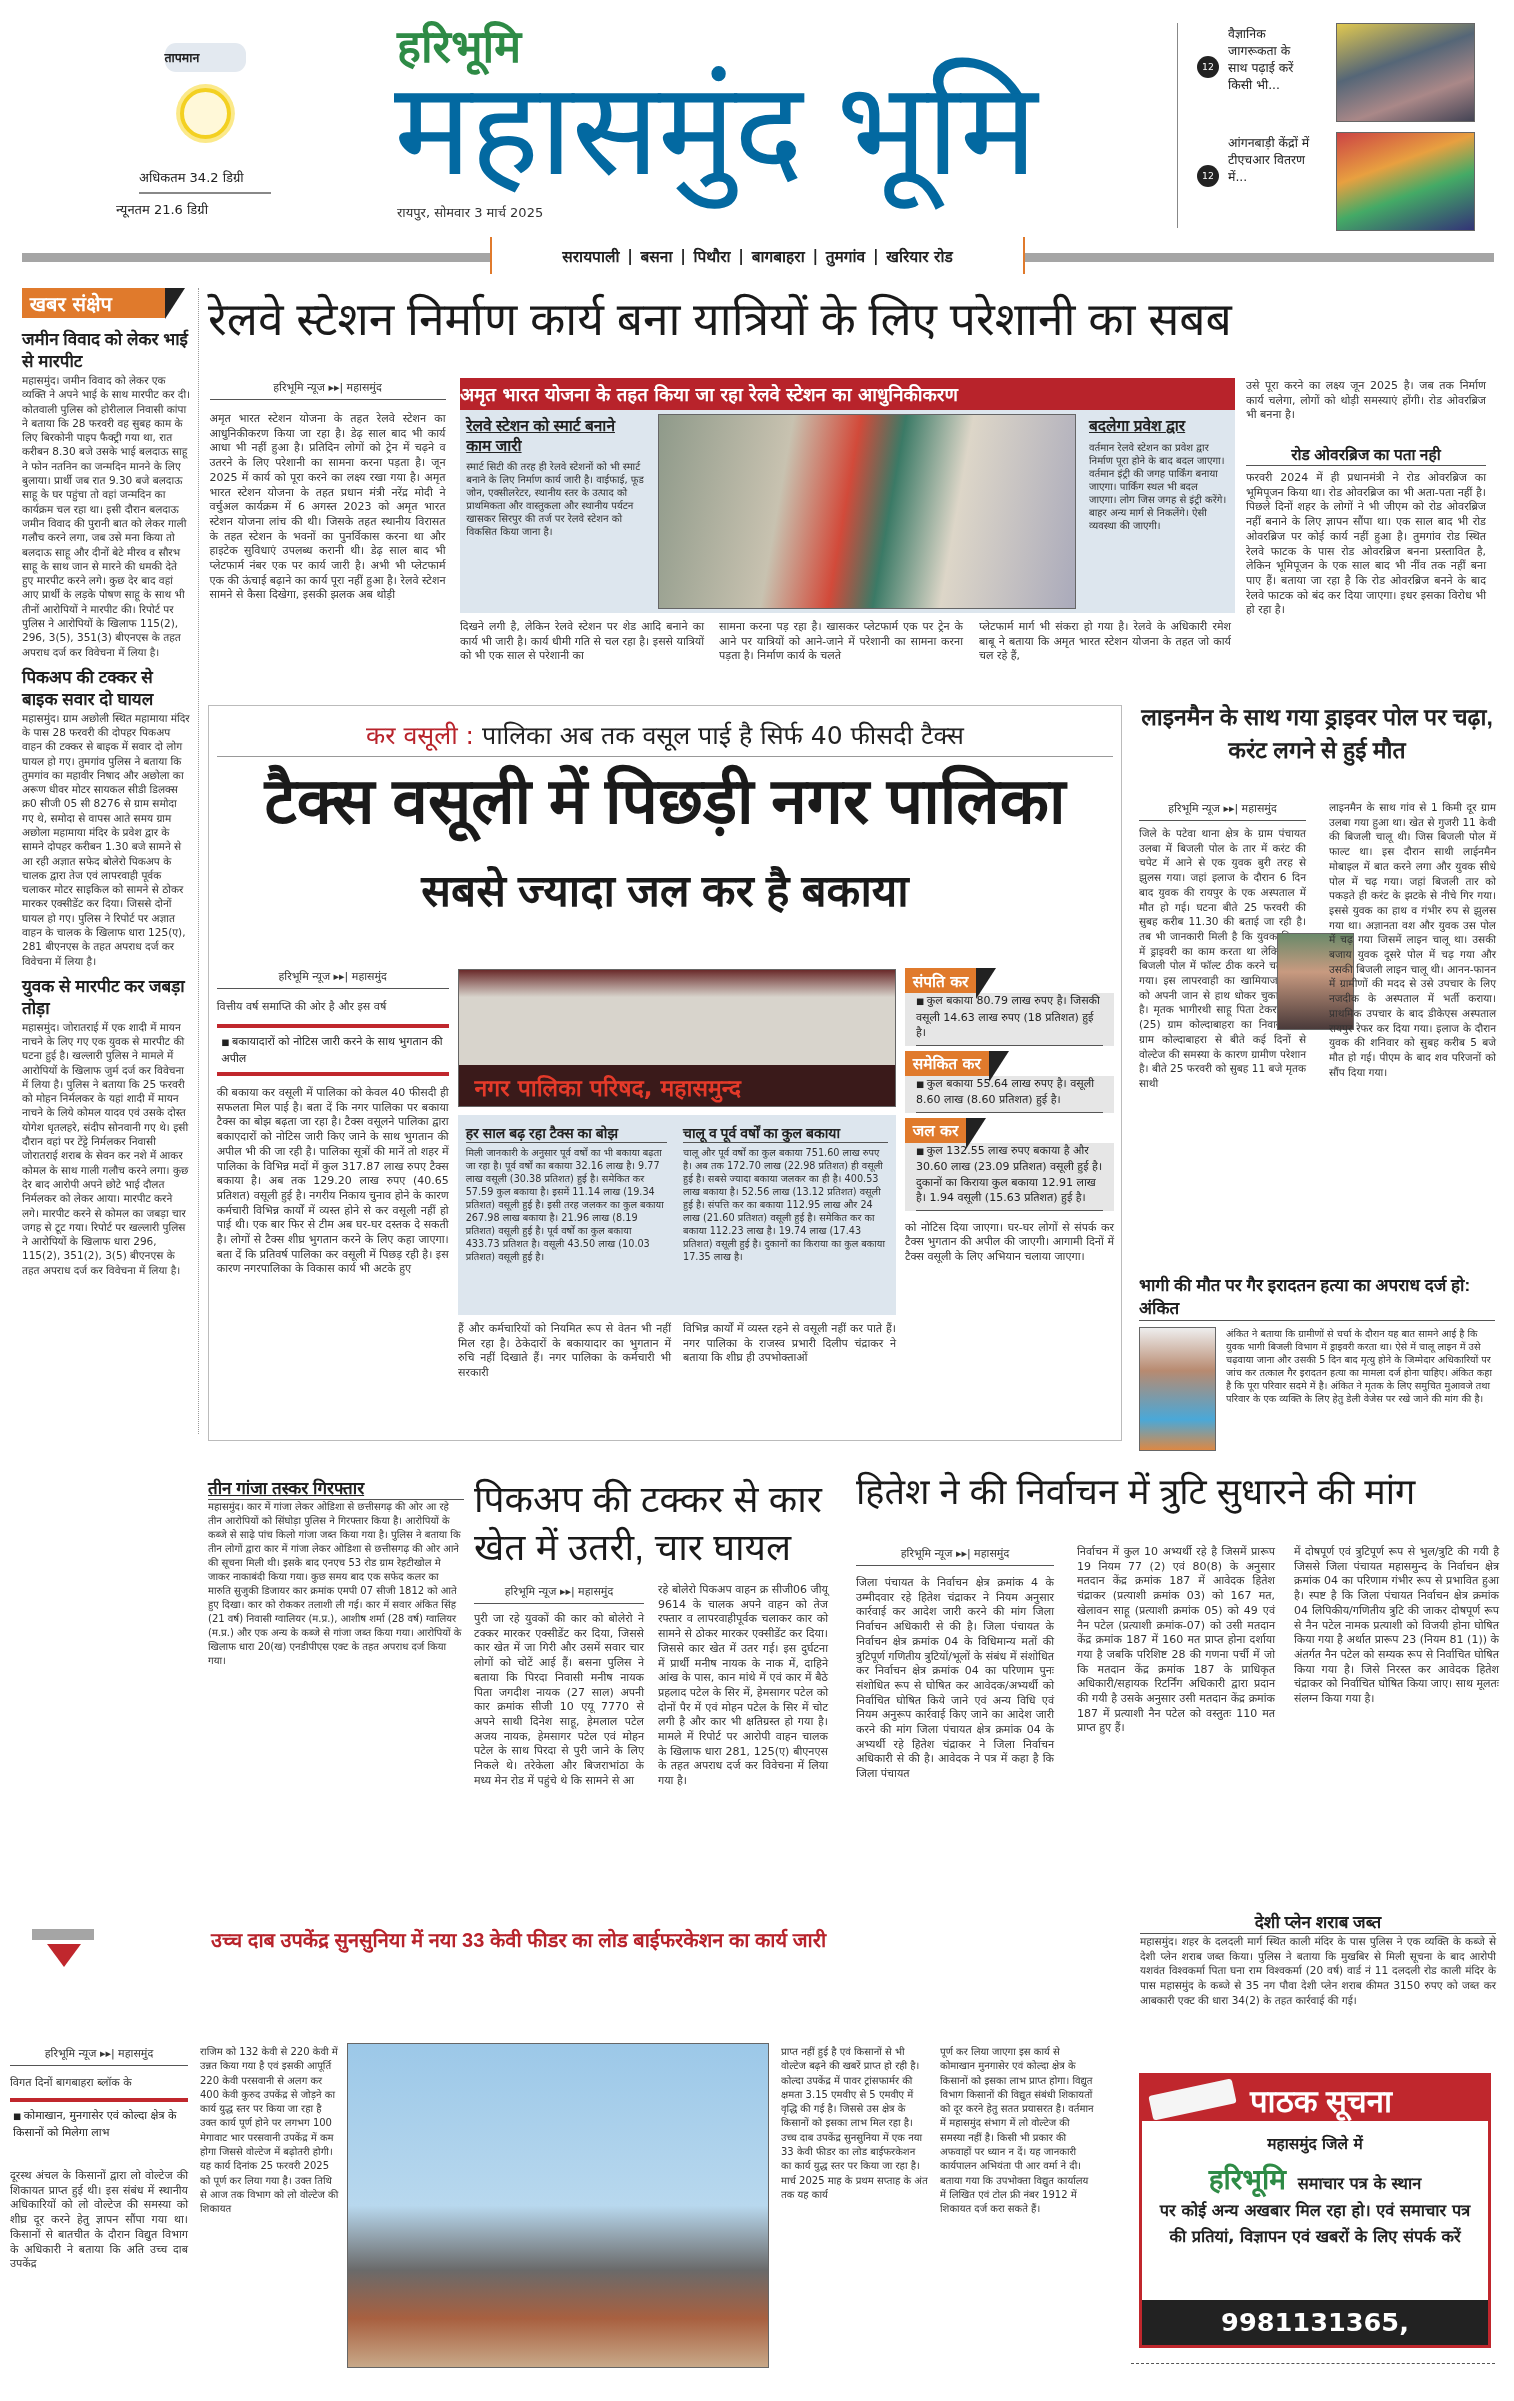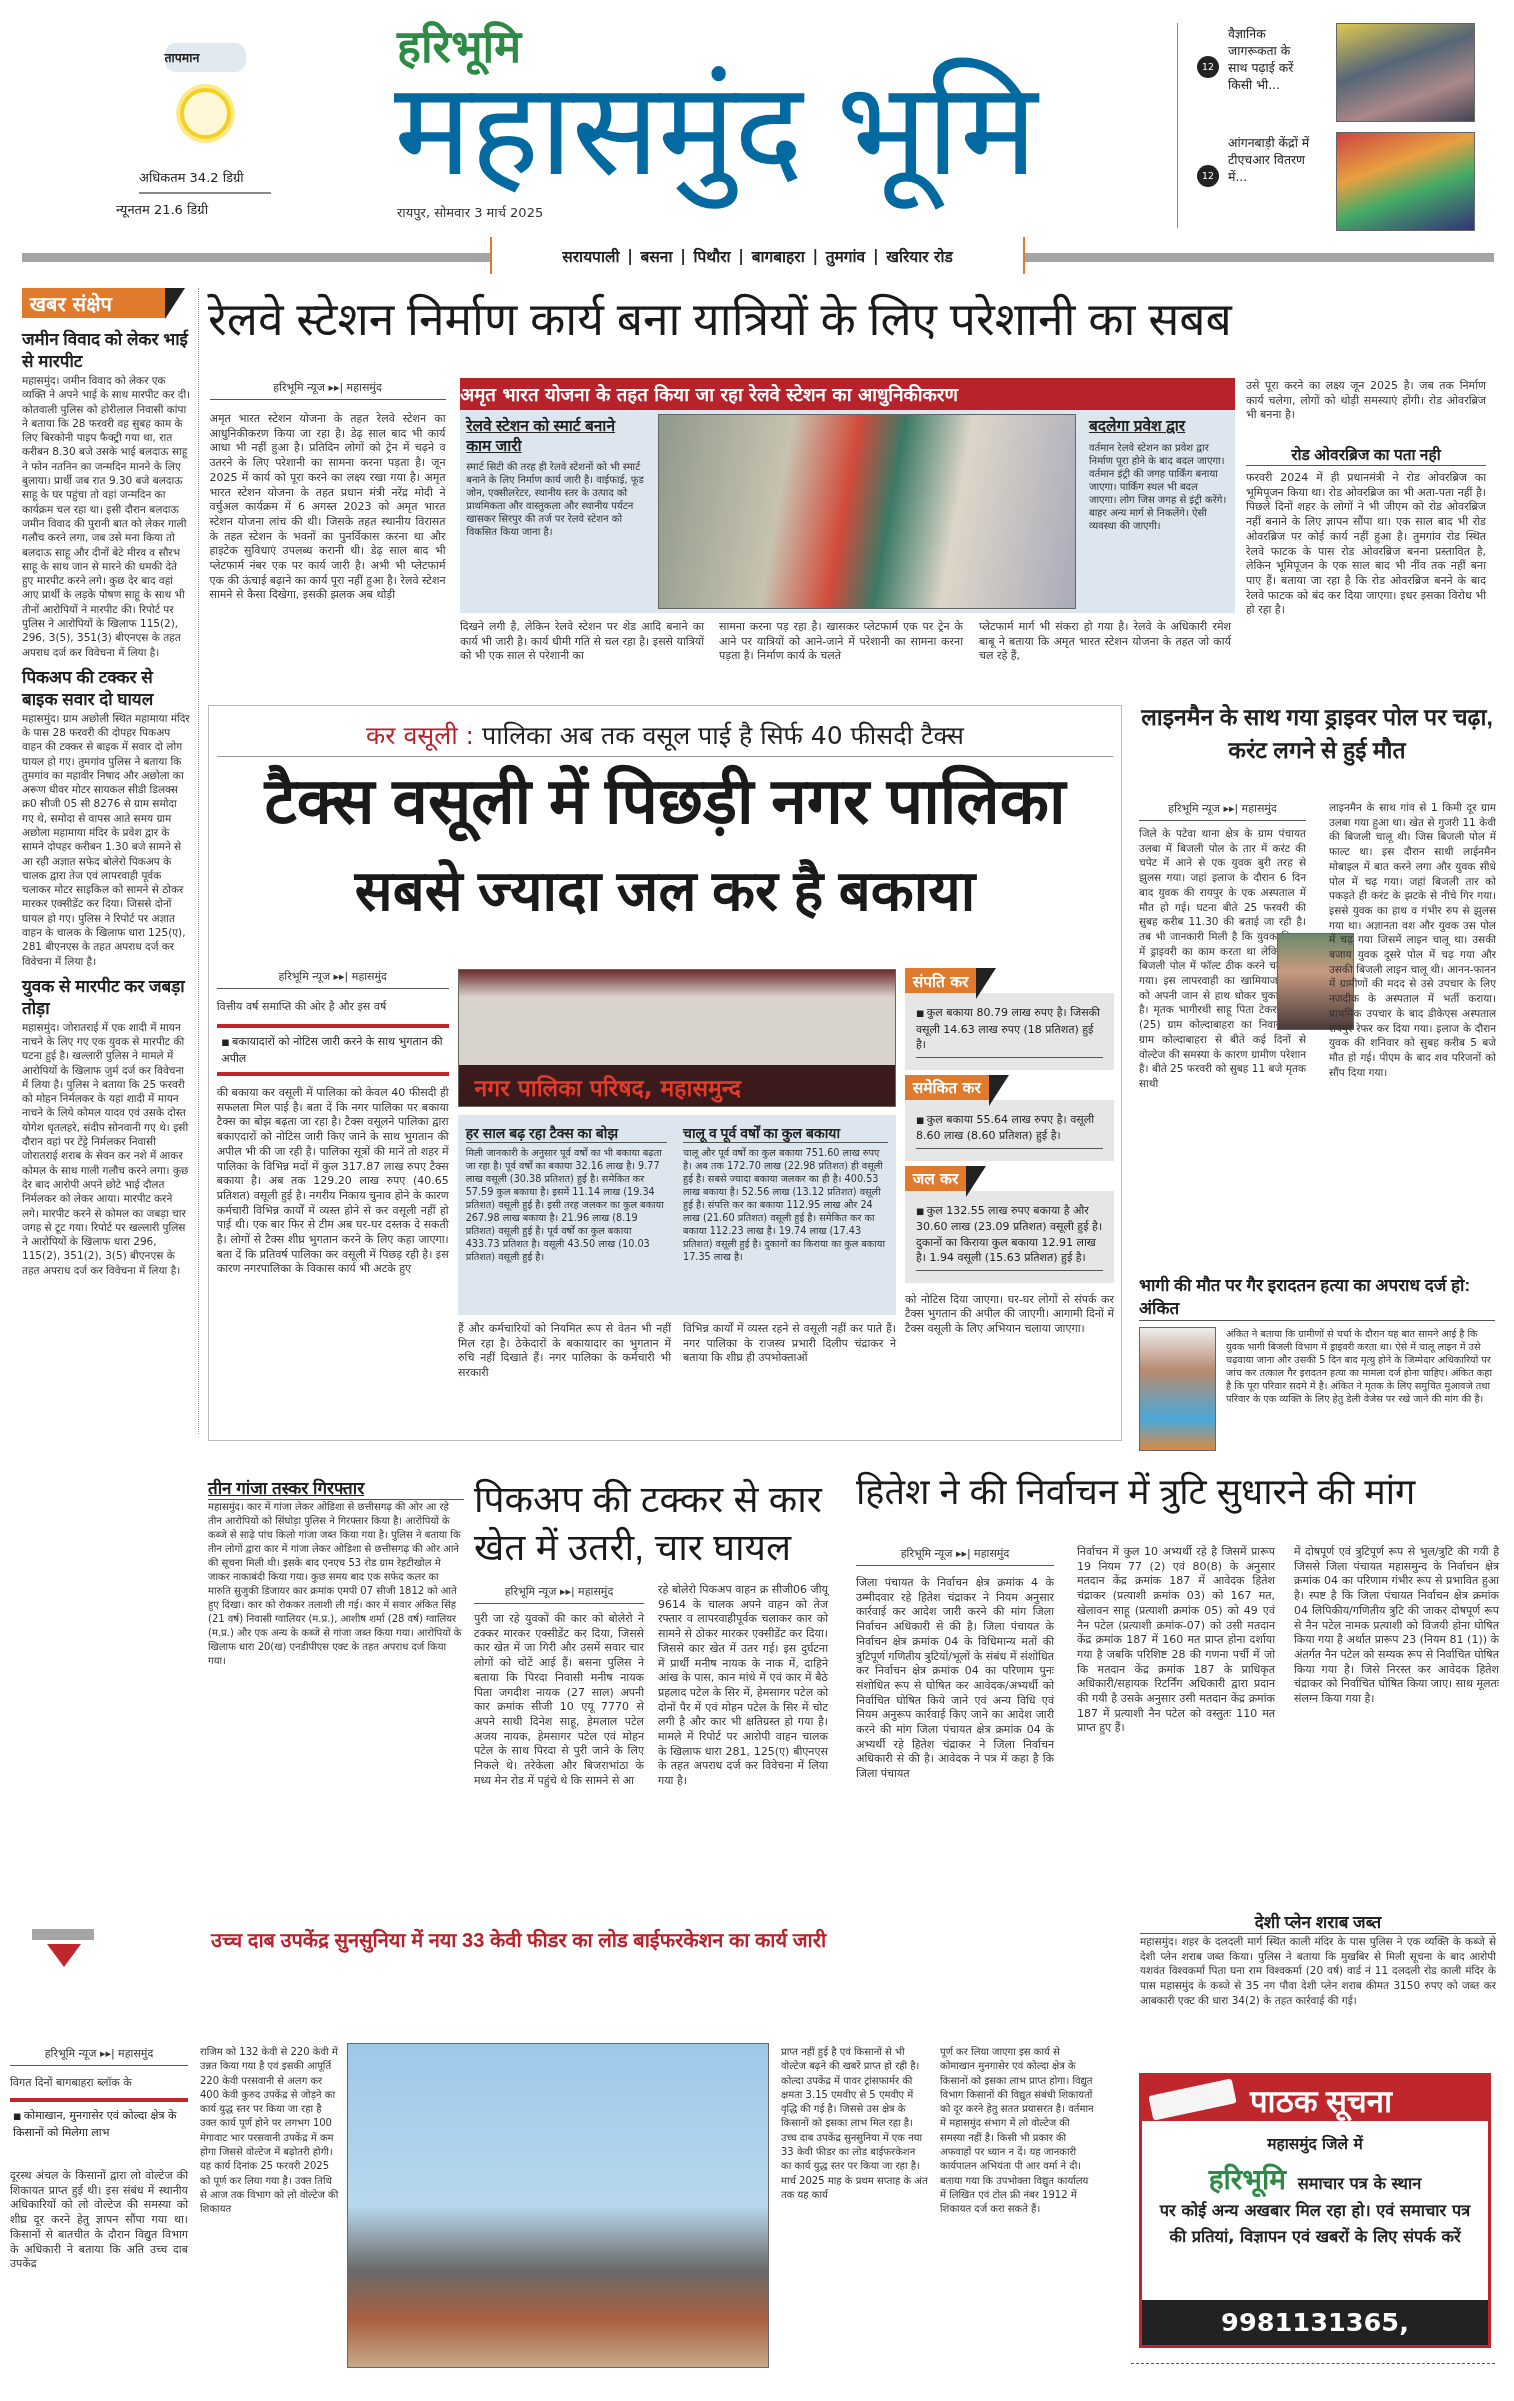--- a/index.html
+++ b/index.html
@@ -4,21 +4,21 @@
 <style>
 *{box-sizing:border-box;margin:0;padding:0}
 body{width:1514px;height:2401px;background:#fff;font-family:"DejaVu Sans",sans-serif;color:#222;overflow:hidden;position:relative}
 .abs{position:absolute}
 .txt{font-size:11px;line-height:14.7px;color:#333;text-align:justify}
 .hdl{font-weight:bold;color:#222;font-family:"Liberation Sans",sans-serif}
 .byline{font-size:11px;color:#333;border-bottom:1.5px solid #555;padding-bottom:4.6px;text-align:center}
 .vrule{border-left:1.5px dotted #999}
 .orange-tag{background:#e07a2c;color:#fff;font-weight:bold;font-size:20px;padding:1.5px 7.7px;display:inline-block;position:relative}
 .orange-tag:after{content:"";position:absolute;right:-20px;top:0;border-top:31px solid #222;border-right:20px solid transparent}
-.graybox{background:#e6e6e6;padding:12px 11px}
+.graybox{background:#e6e6e6;padding:0 11px}
 .photo{background:linear-gradient(135deg,#8a9a8f,#c9b7a0 40%,#b87060 60%,#6a7a88);border:0.8px solid #666}
 .bullet:before{content:"■ ";font-size:8.5px}
 </style>
 </head>
 <body>
 
 <div class="abs" style="left:0;top:0;width:1514px;height:279px">
   <div class="abs" style="left:116px;top:43px;width:178px;height:178px;text-align:left">
     <div style="margin:0 auto;width:81px;background:#e3e9f0;border-radius:11px;padding:6.2px 0;font-size:12.4px;font-weight:bold">तापमान</div>
     <div style="margin:15.5px auto 0;width:51px;height:51px;border-radius:50%;background:#fff8d8;border:4.6px solid #f3d021;box-shadow:0 0 0 3.9px #fbe98a"></div>
@@ -91,21 +91,21 @@
   <div class="abs hdl" style="left:1038px;top:155px;width:240px;font-size:15.5px;text-align:center;border-bottom:1.5px solid #555">रोड ओवरब्रिज का पता नही</div>
   <div class="abs txt" style="left:1038px;top:183px;width:240px">फरवरी 2024 में ही प्रधानमंत्री ने रोड ओवरब्रिज का भूमिपूजन किया था। रोड ओवरब्रिज का भी अता-पता नहीं है। पिछले दिनों शहर के लोगों ने भी जीएम को रोड ओवरब्रिज नहीं बनाने के लिए ज्ञापन सौंपा था। एक साल बाद भी रोड ओवरब्रिज पर कोई कार्य नहीं हुआ है। तुमगांव रोड स्थित रेलवे फाटक के पास रोड ओवरब्रिज बनना प्रस्तावित है, लेकिन भूमिपूजन के एक साल बाद भी नींव तक नहीं बना पाए हैं। बताया जा रहा है कि रोड ओवरब्रिज बनने के बाद रेलवे फाटक को बंद कर दिया जाएगा। इधर इसका विरोध भी हो रहा है।</div>
 </div>
 
 <div class="abs" style="left:208px;top:705px;width:914px;height:736px;border:1.5px solid #bbb">
   <div style="margin:11px 7.7px 0;font-size:25px;text-align:center;border-bottom:1.5px solid #999;padding-bottom:4.6px">
     <span style="color:#b8232b">कर वसूली :</span>
     <span>पालिका अब तक वसूल पाई है सिर्फ 40 फीसदी टैक्स</span>
   </div>
   <div class="hdl" style="font-size:64px;line-height:89px;text-align:center;color:#1a1a1a">टैक्स वसूली में पिछड़ी नगर पालिका</div>
-  <div class="hdl" style="font-size:56px;line-height:89px;text-align:center;color:#1a1a1a">सबसे ज्यादा जल कर है बकाया</div>
+  <div class="hdl" style="font-size:44px;line-height:89px;text-align:center;color:#1a1a1a">सबसे ज्यादा जल कर है बकाया</div>
   <div class="abs byline" style="left:7.7px;top:262px;width:232px">हरिभूमि न्यूज ▸▸| महासमुंद</div>
   <div class="abs txt" style="left:7.7px;top:294px;width:232px">वित्तीय वर्ष समाप्ति की ओर है और इस वर्ष</div>
   <div class="abs" style="left:7.7px;top:318px;width:232px;border-top:4.6px solid #c0272d;border-bottom:4.6px solid #c0272d;padding:6.2px 4.6px">
     <div class="bullet" style="font-size:11px;line-height:15.5px">बकायादारों को नोटिस जारी करने के साथ भुगतान की अपील</div>
   </div>
   <div class="abs txt" style="left:7.7px;top:380px;width:232px">की बकाया कर वसूली में पालिका को केवल 40 फीसदी ही सफलता मिल पाई है। बता दें कि नगर पालिका पर बकाया टैक्स का बोझ बढ़ता जा रहा है। टैक्स वसूलने पालिका द्वारा बकाएदारों को नोटिस जारी किए जाने के साथ भुगतान की अपील भी की जा रही है। पालिका सूत्रों की मानें तो शहर में पालिका के विभिन्न मदों में कुल 317.87 लाख रुपए टैक्स बकाया है। अब तक 129.20 लाख रुपए (40.65 प्रतिशत) वसूली हुई है। नगरीय निकाय चुनाव होने के कारण कर्मचारी विभिन्न कार्यों में व्यस्त होने से कर वसूली नहीं हो पाई थी। एक बार फिर से टीम अब घर-घर दस्तक दे सकती है। लोगों से टैक्स शीघ्र भुगतान करने के लिए कहा जाएगा। बता दें कि प्रतिवर्ष पालिका कर वसूली में पिछड़ रही है। इस कारण नगरपालिका के विकास कार्य भी अटके हुए</div>
   <div class="abs photo" style="left:249px;top:263px;width:438px;height:138px;background:linear-gradient(180deg,#6a2a2a 0%,#d8d4cc 20%,#d8d4cc 70%,#3a1a1a 70%)">
     <div class="abs" style="left:15.5px;top:101px;font-size:23px;color:#e43a2a;font-weight:bold">नगर पालिका परिषद, महासमुन्द</div>
   </div>
   <div class="abs" style="left:249px;top:409px;width:438px;height:200px;background:#dde6ee">

